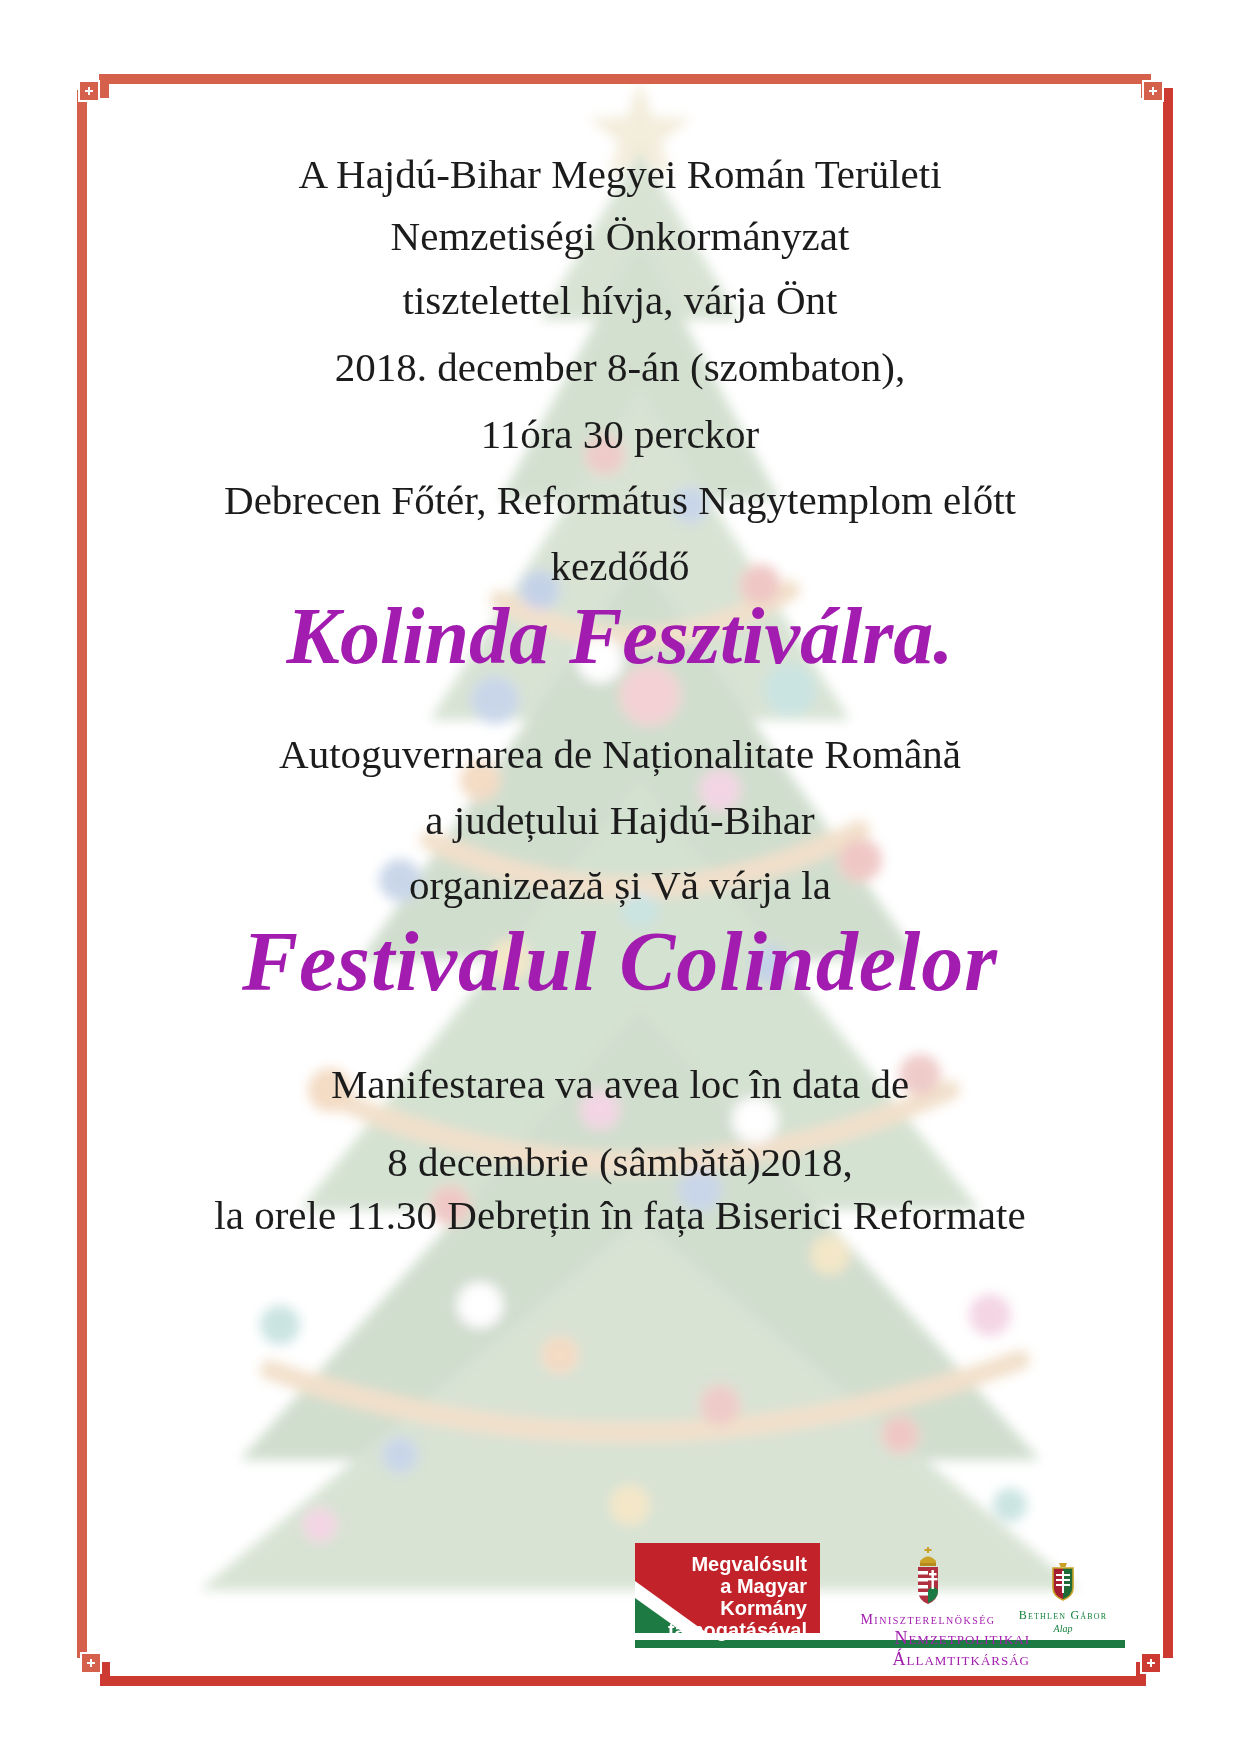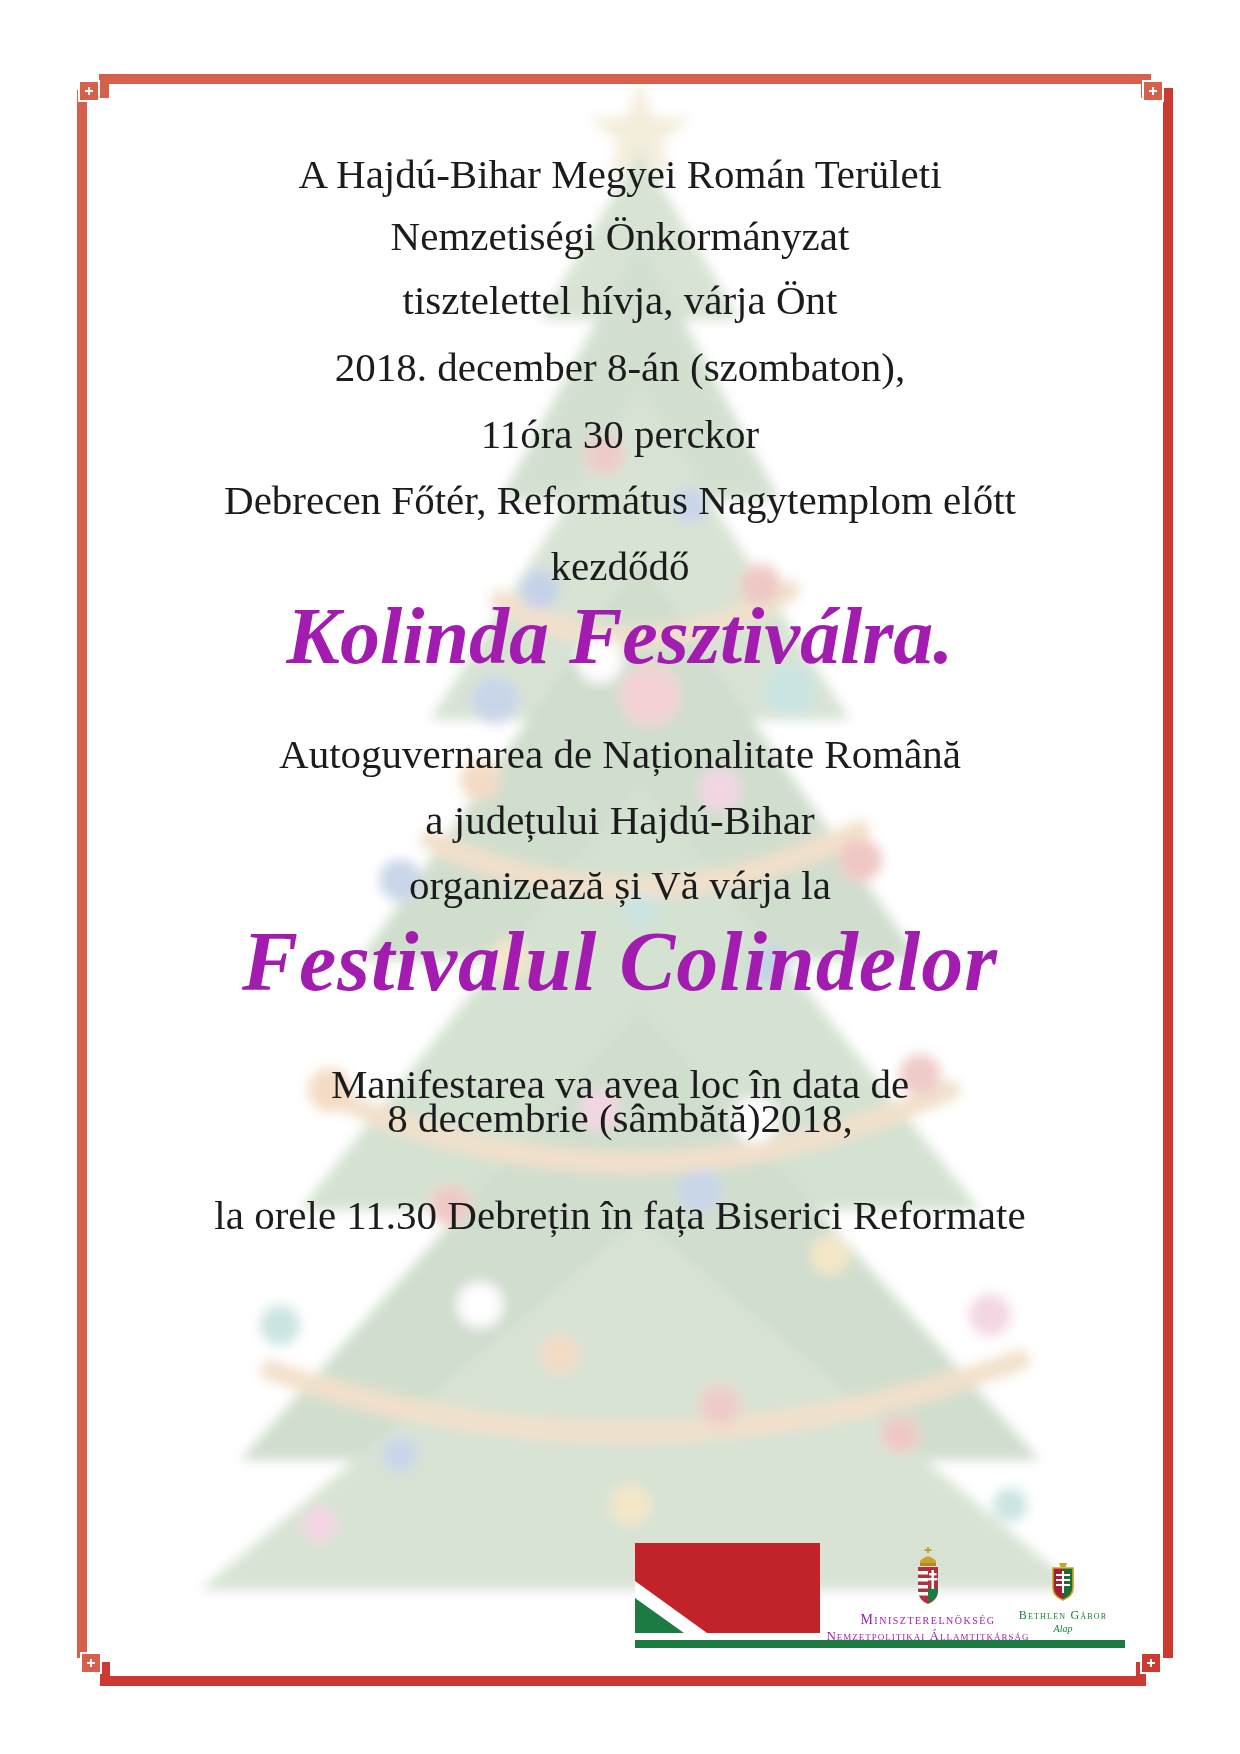--- a/index.html
+++ b/index.html
@@ -22,21 +22,21 @@
     position:absolute; left:635px; top:1553px; width:172px;
     text-align:right; color:#ffffff;
     font-family:"Liberation Sans", sans-serif;
     font-weight:bold; font-size:20px; line-height:22px;
   }
   .ministry {
     position:absolute; left:826px; top:1546px; width:204px;
     text-align:center; color:#a21caf;
   }
   .ministry .l1 { font-variant:small-caps; font-size:14px; letter-spacing:1.5px; margin-top:2px; }
-  .ministry .l2 { font-variant:small-caps; font-size:13px; letter-spacing:1px; }
+  .ministry .l2 { font-variant:small-caps; font-size:18px; letter-spacing:1px;text-align:right; }
   .bethlen {
     position:absolute; left:1003px; top:1562px; width:120px;
     text-align:center; color:#15803d;
   }
   .bethlen .name { font-variant:small-caps; font-size:12px; letter-spacing:1.2px; margin-top:2px; }
   .bethlen .sub  { font-style:italic; font-size:10px; }
 </style>
 </head>
 <body>
 
@@ -140,31 +140,36 @@
     <div class="line l-body" style="top:343px">2018. december 8-án (szombaton),</div>
     <div class="line l-body" style="top:410px">11óra 30 perckor</div>
     <div class="line l-body" style="top:476px">Debrecen Főtér, Református Nagytemplom előtt</div>
     <div class="line l-body" style="top:542px">kezdődő</div>
     <div class="line l-title l-title-1" style="top:592px">Kolinda Fesztiválra.</div>
     <div class="line l-body" style="top:730px">Autoguvernarea de Naționalitate Română</div>
     <div class="line l-body" style="top:796px">a județului Hajdú-Bihar</div>
     <div class="line l-body" style="top:861px">organizează și Vă várja la</div>
     <div class="line l-title l-title-2" style="top:916px">Festivalul Colindelor</div>
     <div class="line l-body" style="top:1060px">Manifestarea va avea loc în data de</div>
-    <div class="line l-body" style="top:1094px">8 decembrie (sâmbătă)2018,</div>
+    <div class="line l-body" style="top:1138px">8 decembrie (sâmbătă)2018,</div>
     <div class="line l-body" style="top:1191px">la orele 11.30 Debrețin în fața Biserici Reformate</div>
   </div>
 
   <svg class="layer" width="1240" height="1754" viewBox="0 0 1240 1754">
     <rect x="635" y="1543" width="185" height="90" fill="#c2232b"></rect>
     <polygon points="635,1581 707,1633 635,1633" fill="#ffffff"></polygon>
     <polygon points="635,1598 684,1633 635,1633" fill="#1e7a43"></polygon>
     <rect x="635" y="1640" width="490" height="8" fill="#1e7a43"></rect>
   </svg>
 
+  <div class="gov-text">
+    <div>Megvalósult</div>
+    <div>a Magyar Kormány</div>
+    <div>támogatásával</div>
+  </div>
 
   <div class="ministry">
     <svg width="36" height="60" viewBox="0 0 36 60">
       <rect x="17" y="1" width="2" height="6" fill="#c9a227"></rect>
       <rect x="14.5" y="3" width="7" height="2" fill="#c9a227"></rect>
       <path d="M10,15 Q18,6 26,15 L26,19 L10,19 Z" fill="#c9a227"></path>
       <rect x="10" y="17" width="16" height="3" fill="#b5891e"></rect>
       <path d="M8,21 h20 v23 q0,10 -10,14 q-10,-4 -10,-14 Z" fill="#b03040"></path>
       <g fill="#ffffff">
         <rect x="8" y="25" width="10" height="3.5"></rect>

